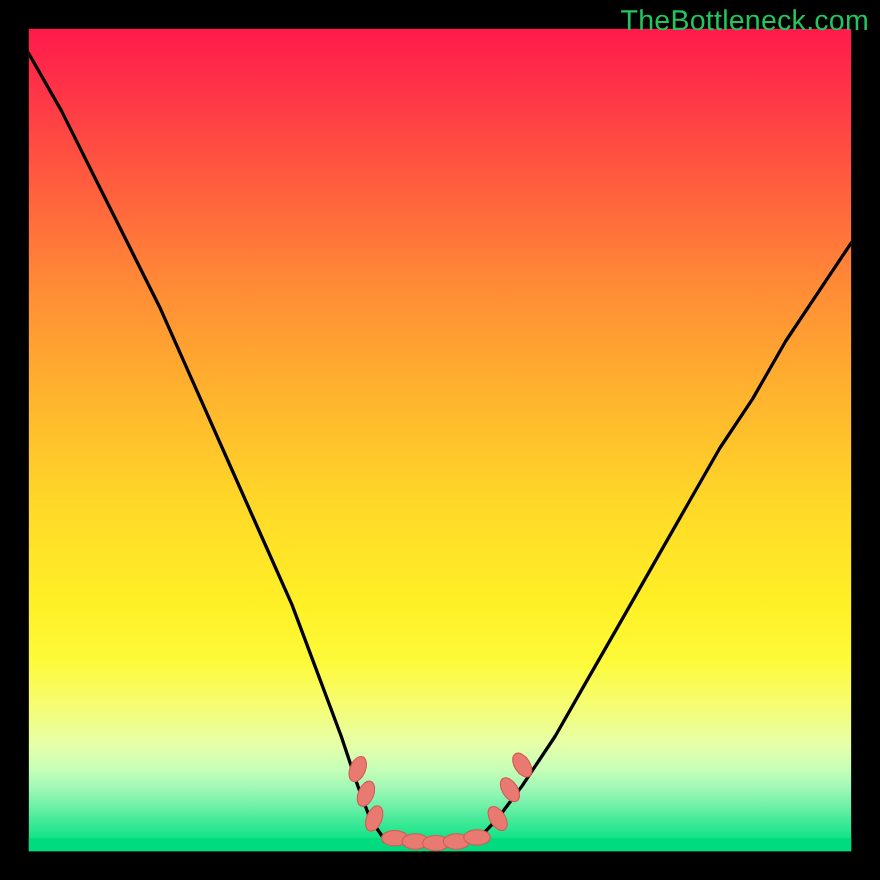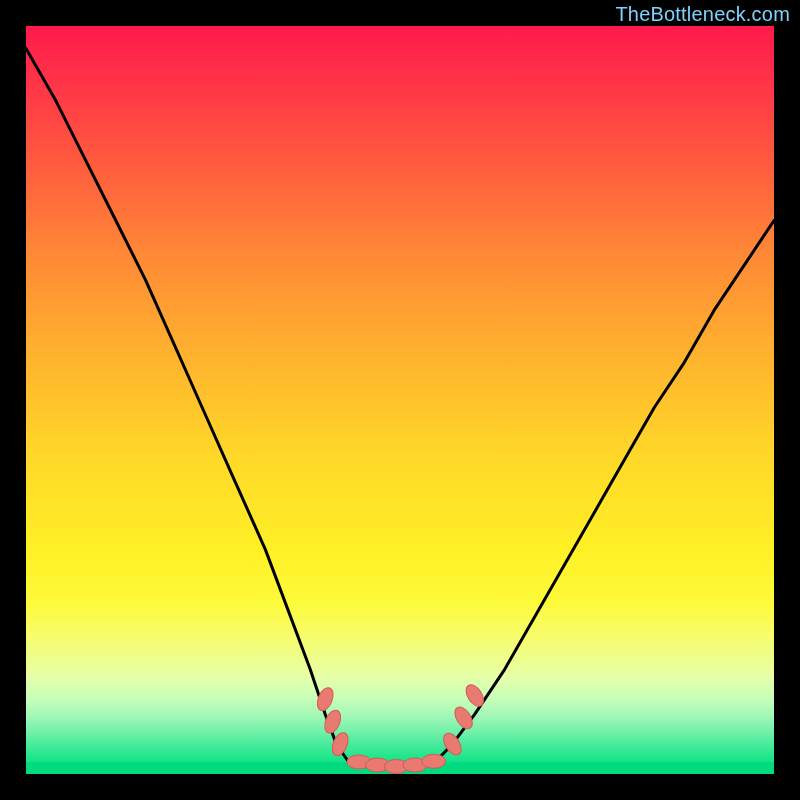--- a/index.html
+++ b/index.html
@@ -61,23 +61,23 @@
     background: #00db7f;
   }
   .curve-svg {
     position: absolute;
     inset: 0;
   }
   .watermark {
     position: absolute;
     top: 3px;
     right: 10px;
-    font-size: 20px;
+    font-size: 26px;
     font-weight: 500;
-    color: #7dd3fc;
+    color: #22c55e;
     letter-spacing: 0.2px;
   }
 </style>
 </head>
 <body>
 
 <div class="frame">
   <div class="plot">
     <div class="gradient"></div>
     <div class="green-band"></div>

